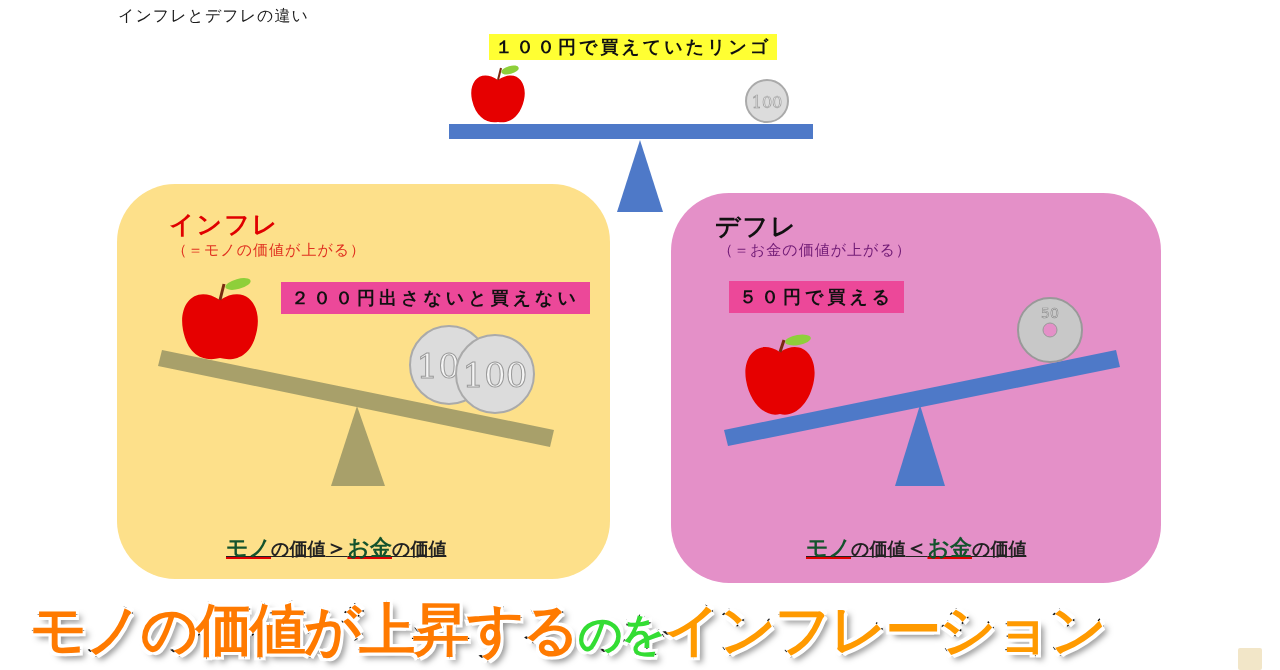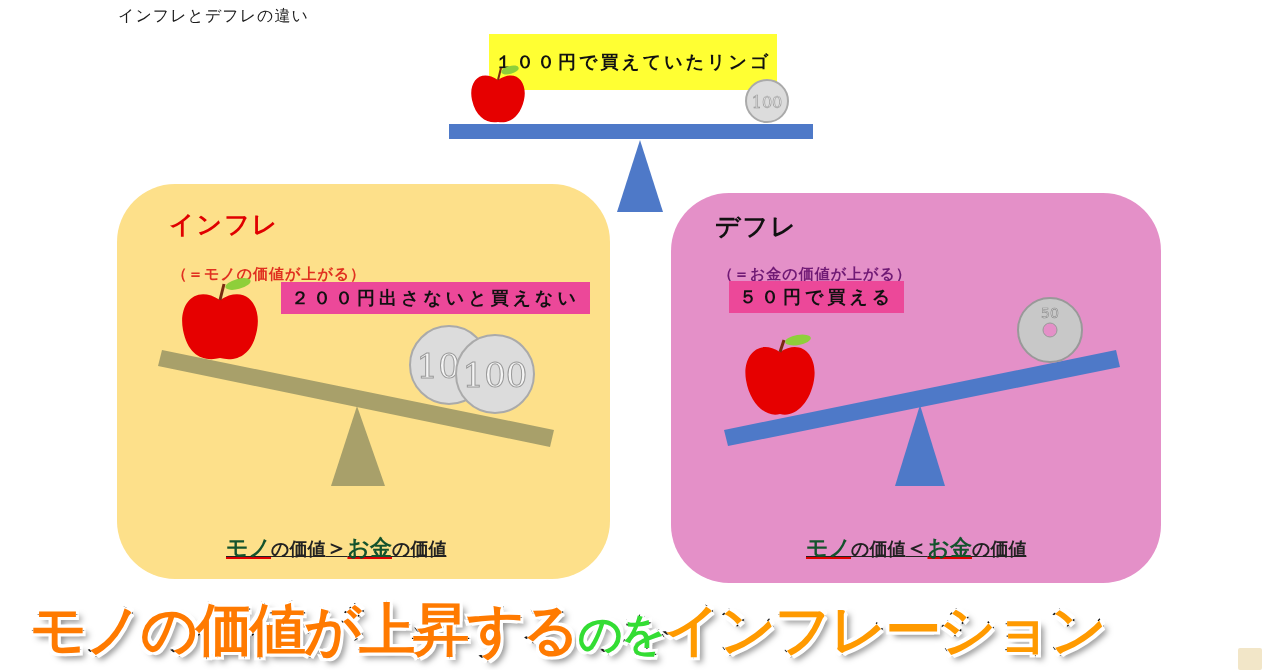--- a/index.html
+++ b/index.html
@@ -1,26 +1,26 @@
 <!DOCTYPE html>
 <html><head>
 <meta charset="utf-8">
 <style>
   html, body { margin:0; padding:0; }
   body { width:1280px; height:670px; background:#ffffff; position:relative; overflow:hidden;
          font-family:"DejaVu Sans", sans-serif; }
   .abs { position:absolute; }
   .title { left:118px; top:6px; font-size:16px; color:#1a1a1a; letter-spacing:1px; }
   .top-label { left:489px; top:34px; height:26px; background:#ffff33; font-size:18px; font-weight:bold;
-               color:#111; padding:15px 6px; line-height:26px; letter-spacing:3px; }
+               color:#111; padding:0 6px; line-height:26px; letter-spacing:3px; }
   .panel { border-radius:58px; }
   .panel-infl { left:117px; top:184px; width:493px; height:395px; background:#fde08a; }
   .panel-defl { left:671px; top:193px; width:490px; height:390px; background:#e490c8; }
   .heading { font-size:25px; font-weight:bold; letter-spacing:2px; }
-  .sub { font-size:15px; font-weight:bold; letter-spacing:1px;margin-top:24px; }
+  .sub { font-size:15px; font-weight:normal; letter-spacing:1px; }
   .blue-label { background:#ec4899; color:#111; font-weight:bold; font-size:18px; height:32px;
                 line-height:32px; padding:0 10px; letter-spacing:4px; }
   .compare { font-size:18px; font-weight:bold; color:#222; text-decoration:underline; }
   .compare .red { color:#14532d; font-size:22px; text-decoration:underline #e00000; }
   .banner { left:30px; top:592px; width:1190px; height:76px; font-size:56px; font-weight:700;
             font-family:"DejaVu Sans", sans-serif; white-space:nowrap; letter-spacing:-2px; line-height:76px; }
   .banner span { -webkit-text-stroke:3px #1a1a1a; paint-order:stroke fill;
                  text-shadow:0 0 0 #fff, 3px 3px 0 #fff, -3px -3px 0 #fff, 3px -3px 0 #fff, -3px 3px 0 #fff, 5px 5px 6px rgba(0,0,0,.5); }
   .b-orange { color:#ff7a00; }
   .b-green { color:#33dd33; }

